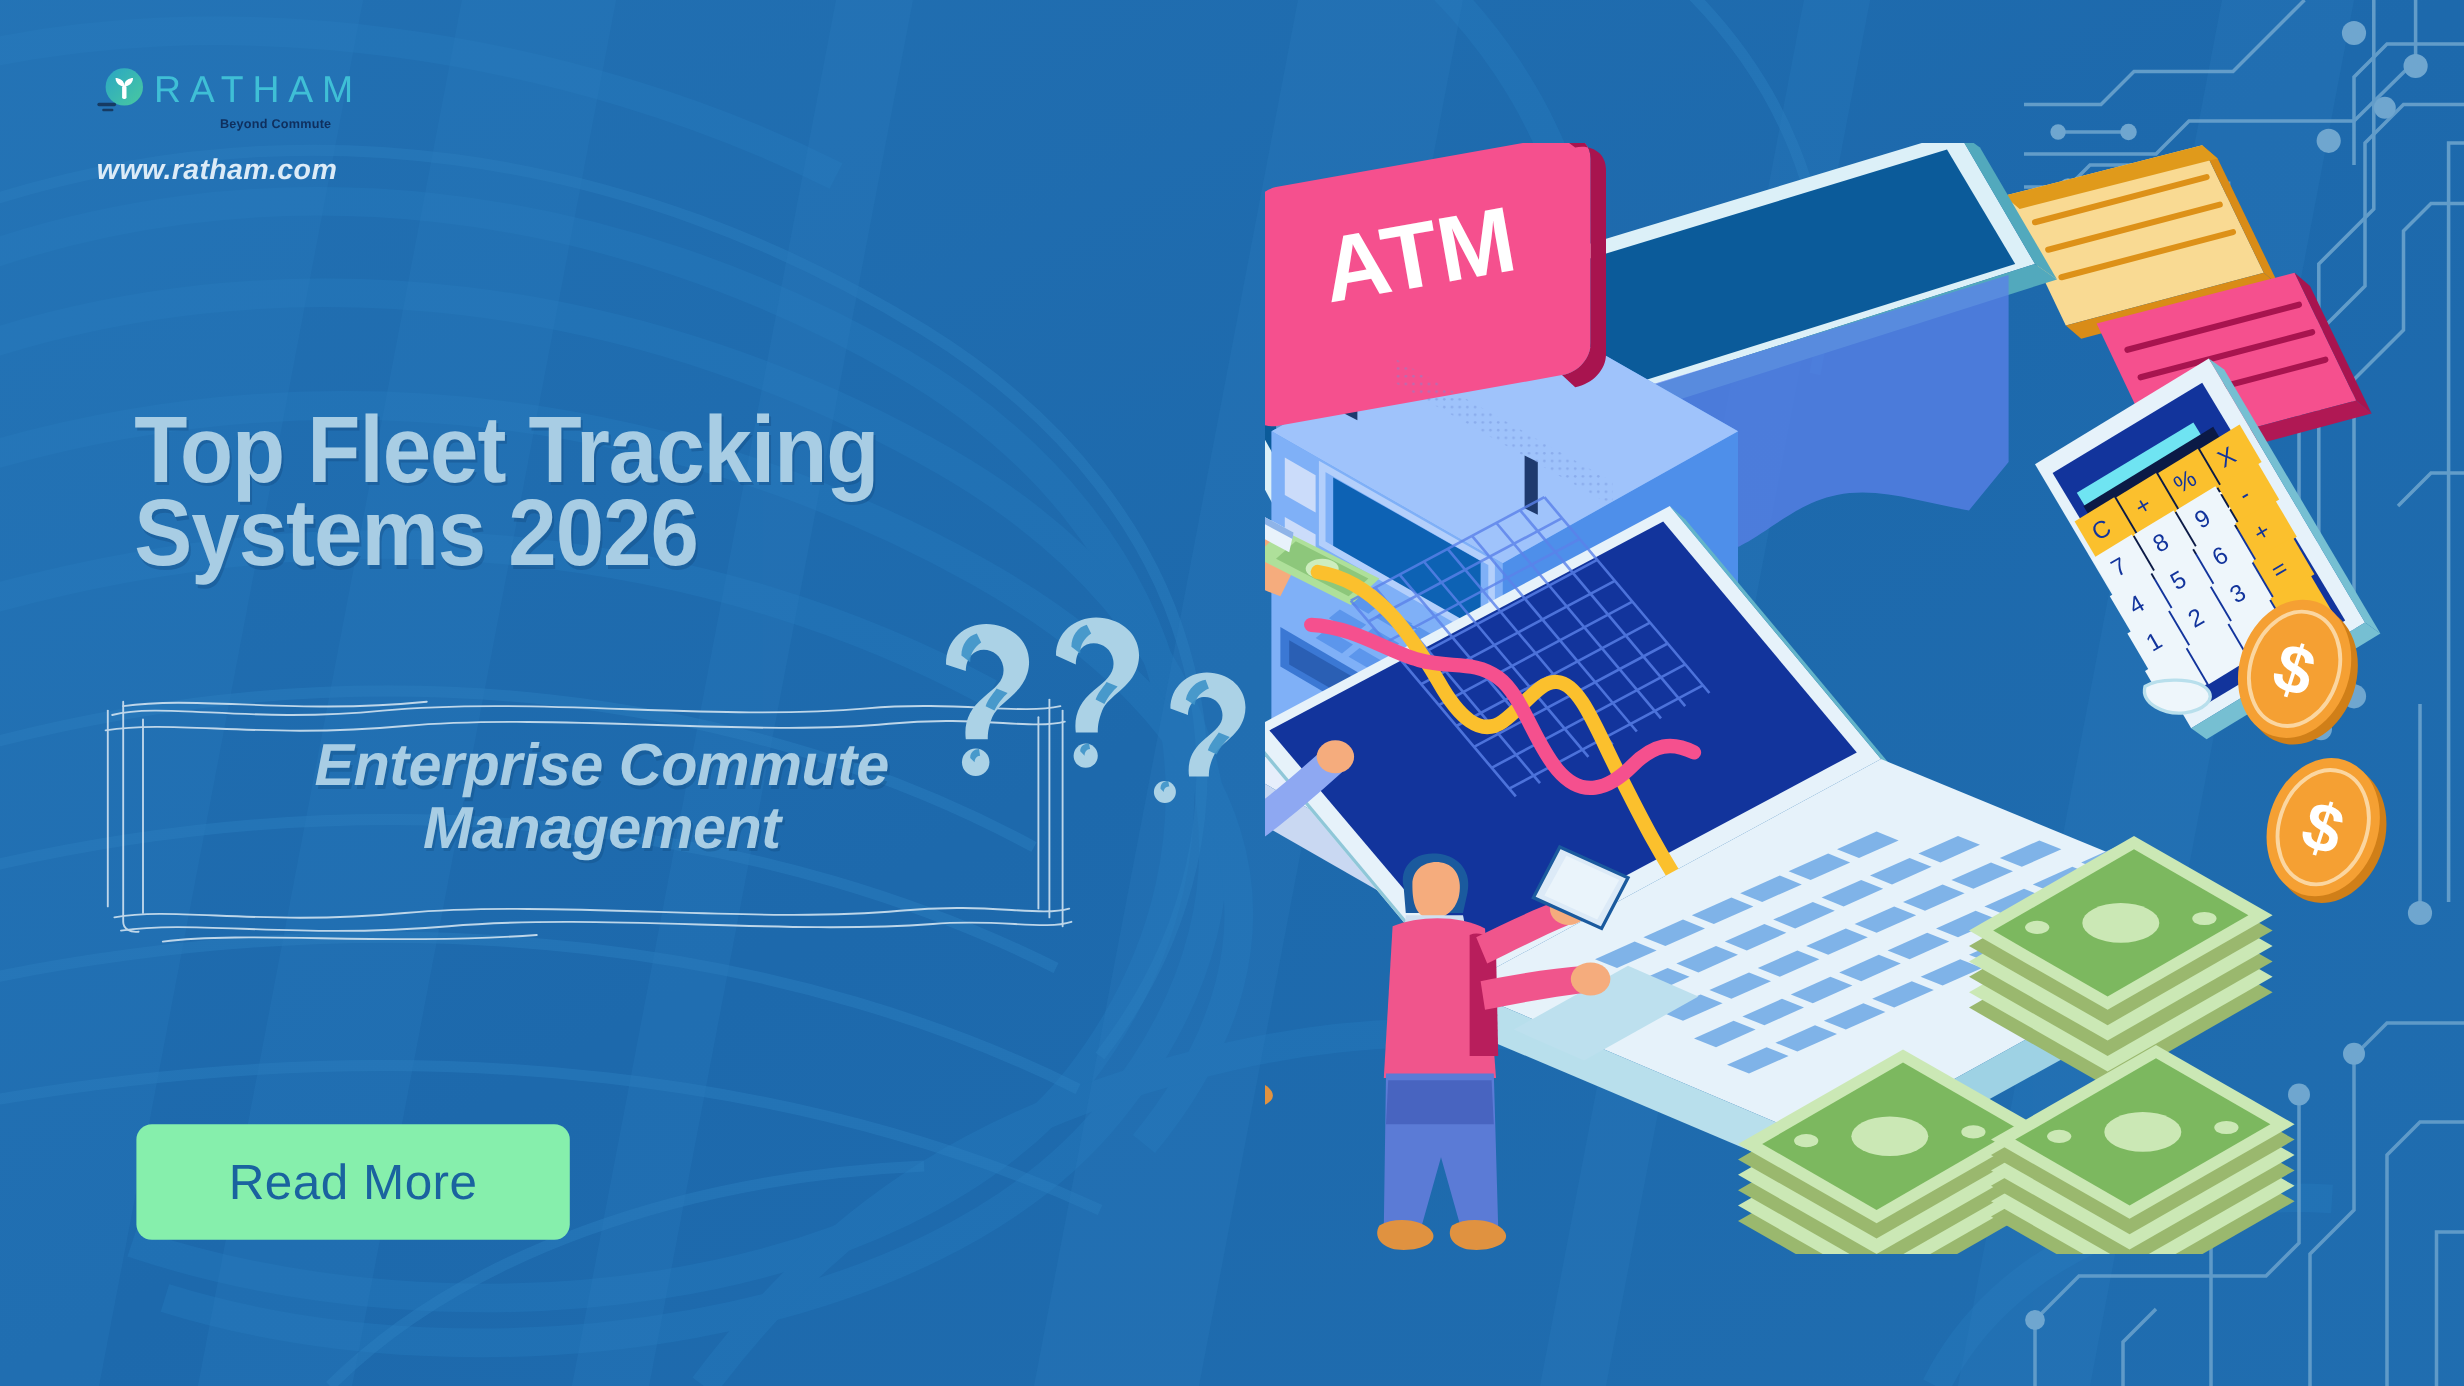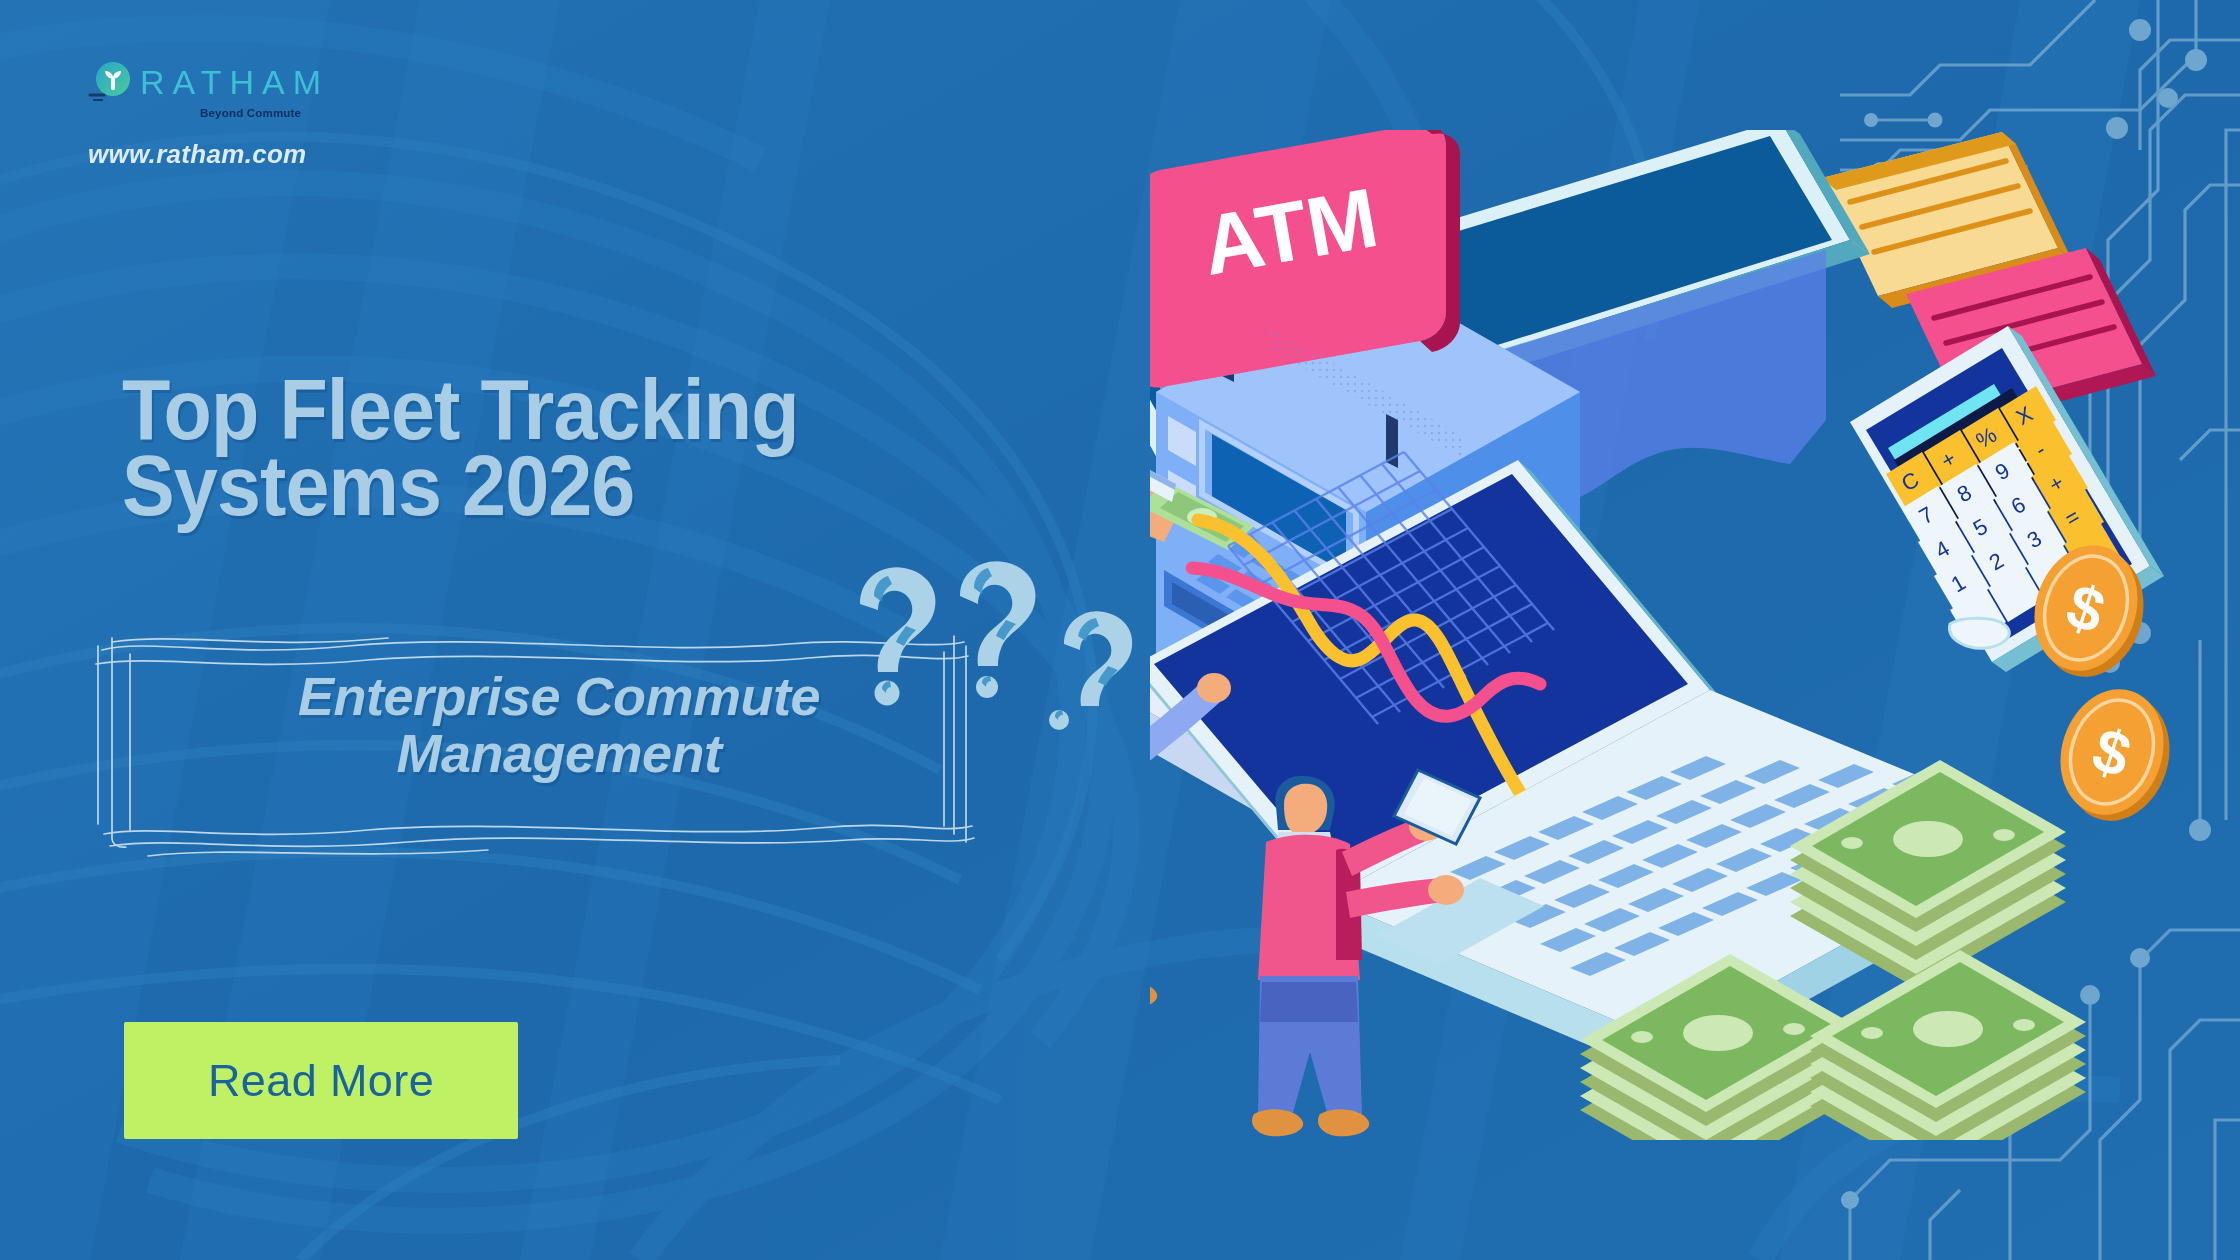--- a/index.html
+++ b/index.html
@@ -29,36 +29,36 @@
     color:#a8cde4; letter-spacing:-1px;
     transform:scaleX(.92); transform-origin:left top;
     text-shadow:2px 3px 0 rgba(13,62,110,.28);
   }
   .headline span { display:block; }
 
   
   .sketchbox { position:absolute; left:88px; top:628px; width:890px; height:230px; }
   .sketchbox svg { width:100%; height:100%; overflow:visible; }
   .subtitle {
-    position:absolute; left:164px; top:668px; width:790px;
+    position:absolute; left:152px; top:668px; width:790px;
     text-align:center; font-style:italic; font-weight:700;
     font-size:54px; line-height:1.06; color:#a8cde4;
     letter-spacing:-.5px;
     text-shadow:2px 3px 0 rgba(13,62,110,.25);
   }
   .subtitle span { display:block; }
 
   
   .qmarks { position:absolute; left:840px; top:560px; width:320px; height:210px; }
 
   
   .readmore {
     position:absolute; left:124px; top:1022px;
-    width:394px; height:117px;
-    background:#bef264; border-radius:2px; border:0;
+    width:394px; height:105px;
+    background:#86efac; border-radius:14px; border:0;
     color:#1a639f; font-size:45px; font-weight:400;
     letter-spacing:.4px; cursor:pointer;
     display:flex; align-items:center; justify-content:center;
     font-family:"Liberation Sans", sans-serif;
   }
 
   
   .illus { position:absolute; left:1150px; top:130px; width:1090px; height:1010px; }
   .illus svg { width:100%; height:100%; }
 

